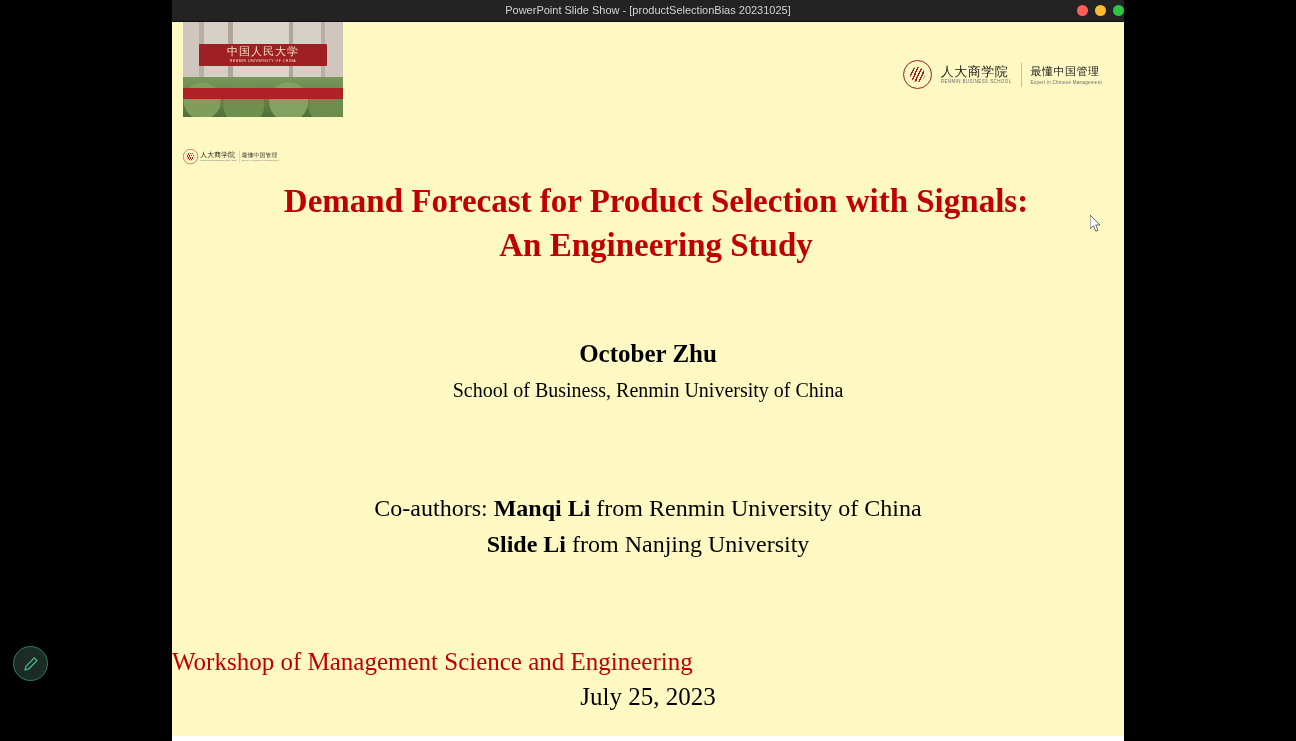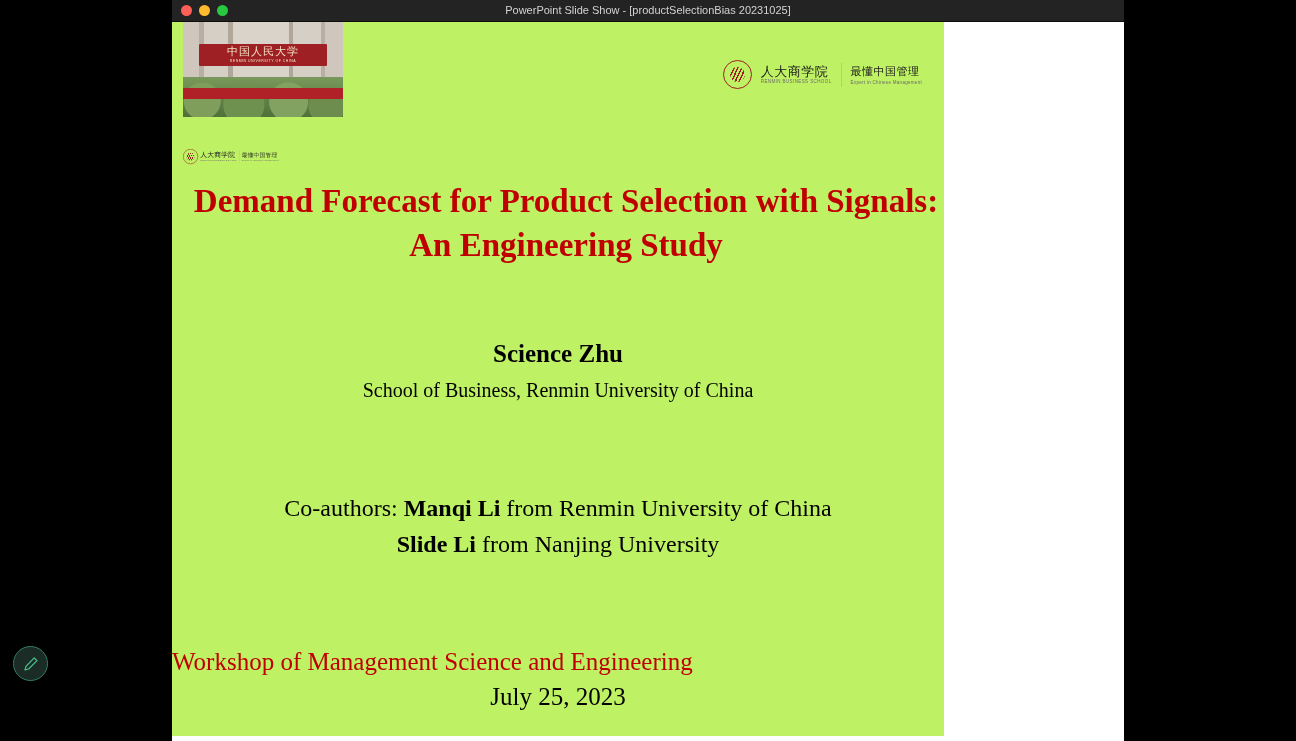--- a/index.html
+++ b/index.html
@@ -32,20 +32,21 @@
     overflow: hidden;
   }
 
   #titlebar {
     position: relative;
     height: 21px;
     background: #232323;
     border-bottom: 1px solid #0d0d0d;
     display: flex;
     align-items: center;
+    justify-content: flex-end;
   }
   .traffic {
     display: flex;
     gap: 7px;
     margin-left: 9px;
   }
   .dot {
     width: 11px;
     height: 11px;
     border-radius: 50%;
@@ -65,23 +66,23 @@
     text-align: center;
     color: #d3d3d3;
     font-size: 11px;
     font-family: "Liberation Sans", sans-serif;
     pointer-events: none;
   }
 
   
   #slide {
     position: relative;
-    width: 772px;
+    width: 952px;
     height: 714px;
-    background: #bef264;
+    background: #fef9c3;
     overflow: hidden;
   }
 
   
   #photo {
     position: absolute;
     left: 11px;
     top: 0px;
     width: 160px;
     height: 95px;
@@ -354,21 +355,21 @@
           <div class="tag-cn">最懂中国管理</div>
           <div class="tag-en">Expert in Chinese Management</div>
         </div>
       </div>
 
       <div id="title-block" class="serif">
         <div>Demand Forecast for Product Selection with Signals:</div>
         <div>An Engineering Study</div>
       </div>
 
-      <div id="author" class="serif">Science Zhu</div>
+      <div id="author" class="serif">October Zhu</div>
       <div id="affiliation" class="serif">School of Business, Renmin University of China</div>
 
       <div id="coauthors" class="serif">
         <div>
           <span>Co-authors:</span>
           <b>Manqi Li</b>
           <span>from Renmin University of China</span>
         </div>
         <div>
           <b>Slide Li</b>

